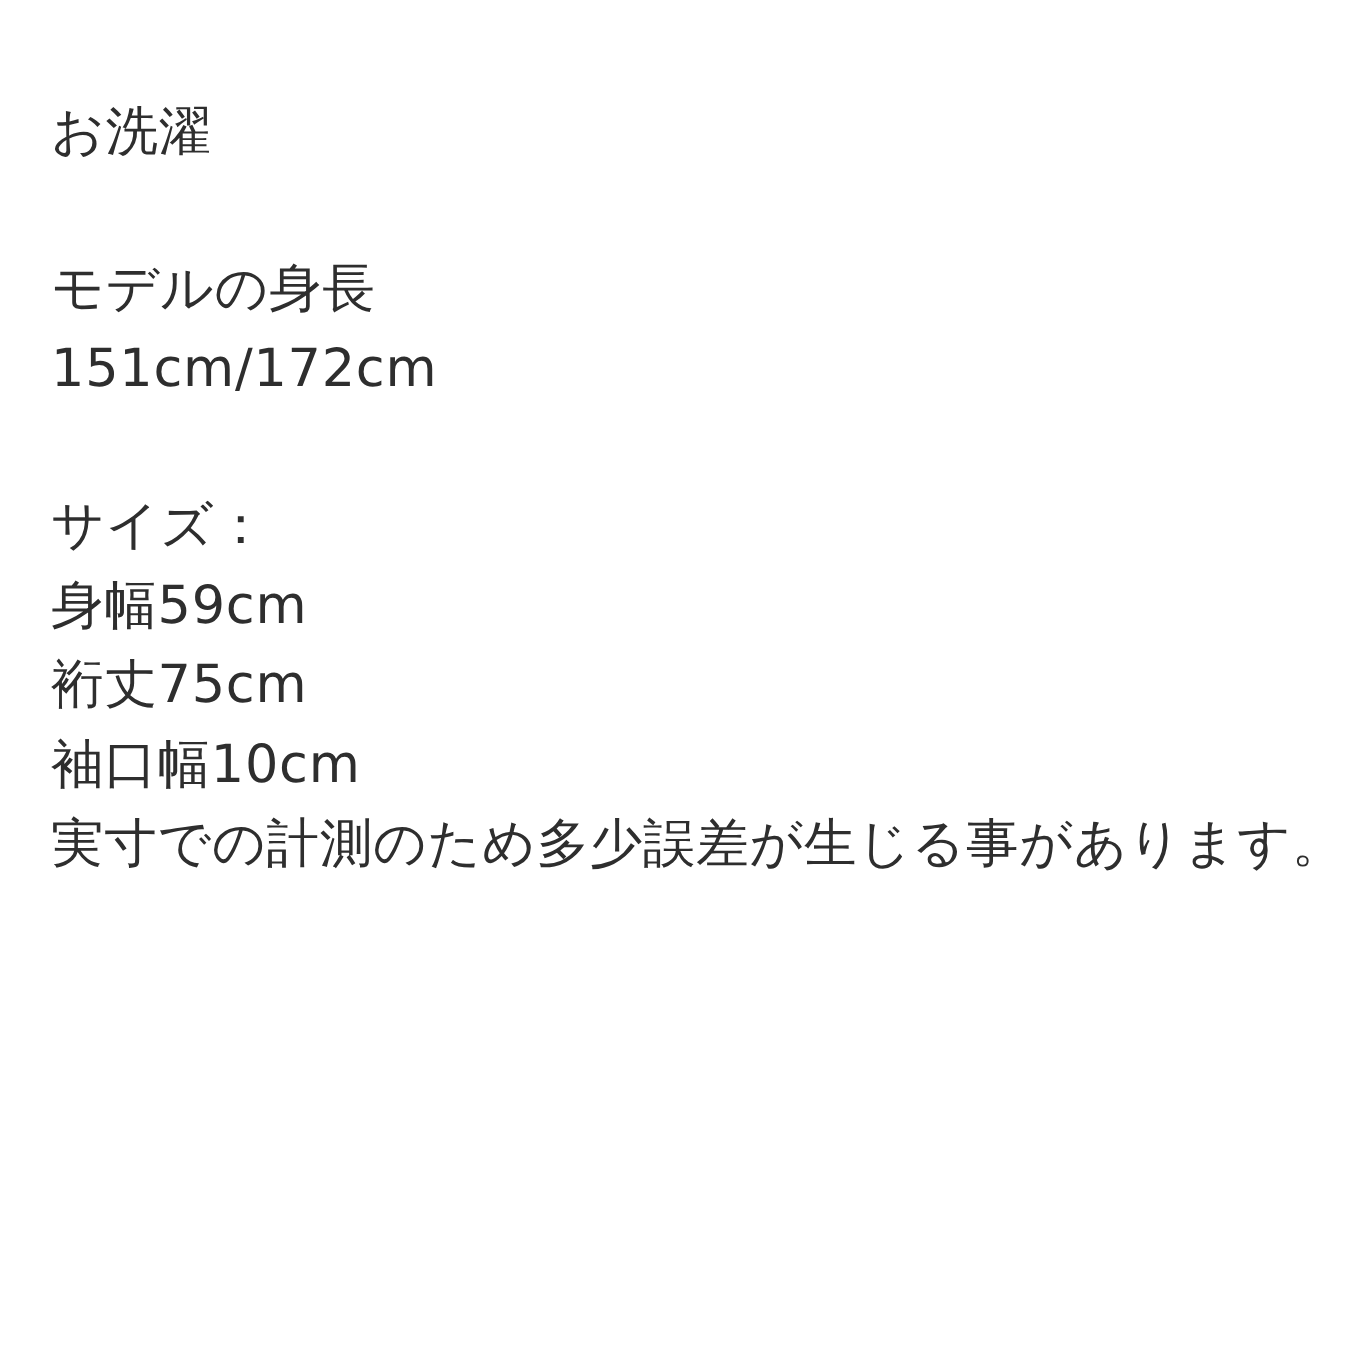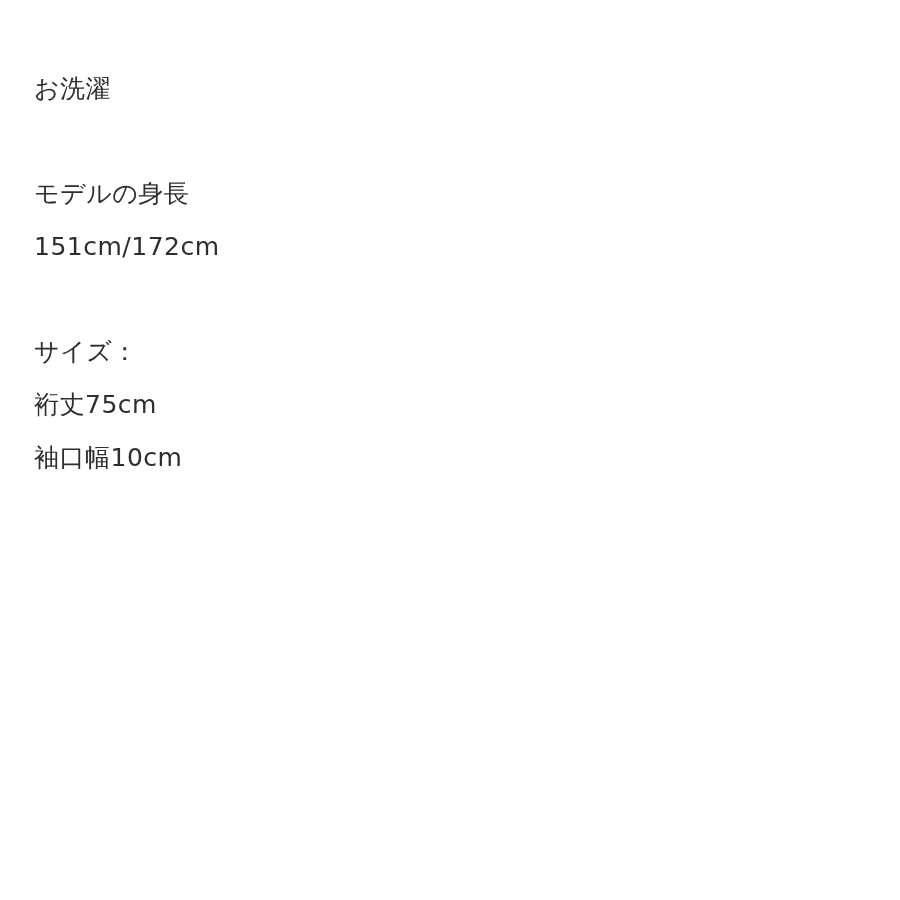--- a/index.html
+++ b/index.html
@@ -18,21 +18,21 @@
     box-sizing: border-box;
     width: 900px;
     height: 900px;
     padding: 62px 40px 40px 34px;
     background: #ffffff;
   }
   .block {
     margin: 0;
   }
   .line {
-    font-size: 25px;
+    font-size: 35px;
     line-height: 53px;
     letter-spacing: 0.5px;
     color: #2e2e2e;
     white-space: pre;
   }
   .gap-block { height: 52px; }
   .gap-block2 { height: 52px; }
 </style>
 </head>
 <body>
@@ -47,17 +47,19 @@
 
   <div class="block">
     <div class="line">モデルの身長</div>
     <div class="line">151cm/172cm</div>
   </div>
 
   <div class="gap-block2"></div>
 
   <div class="block">
     <div class="line">サイズ：</div>
+    <div class="line">身幅59cm</div>
     <div class="line">裄丈75cm</div>
     <div class="line">袖口幅10cm</div>
+    <div class="line">実寸での計測のため多少誤差が生じる事があります。</div>
   </div>
 
 </div>
 
 </body></html>

